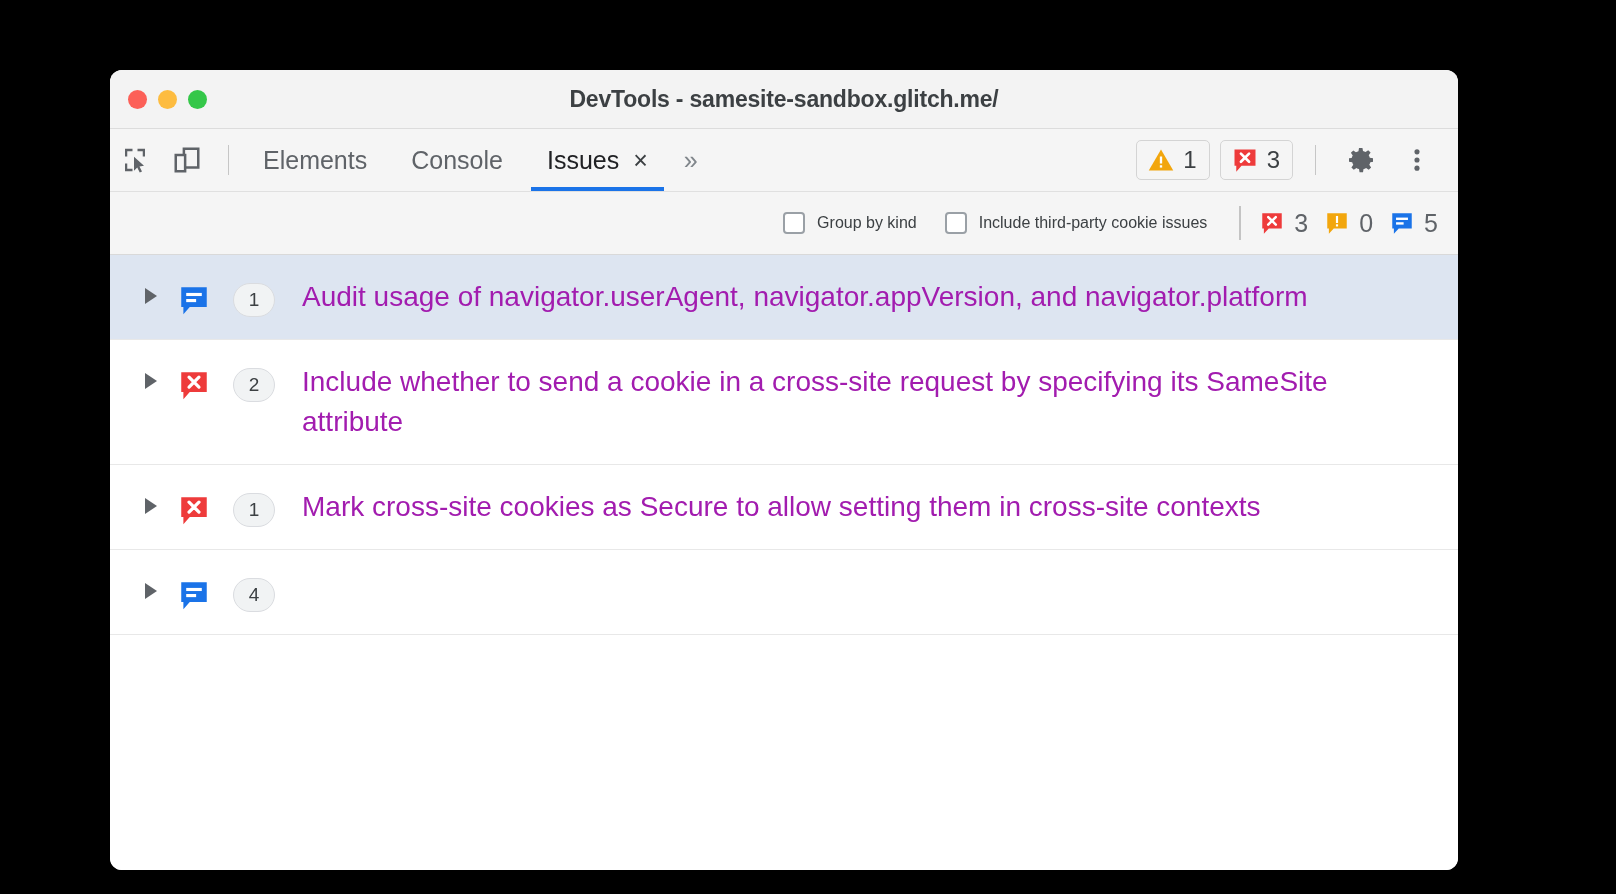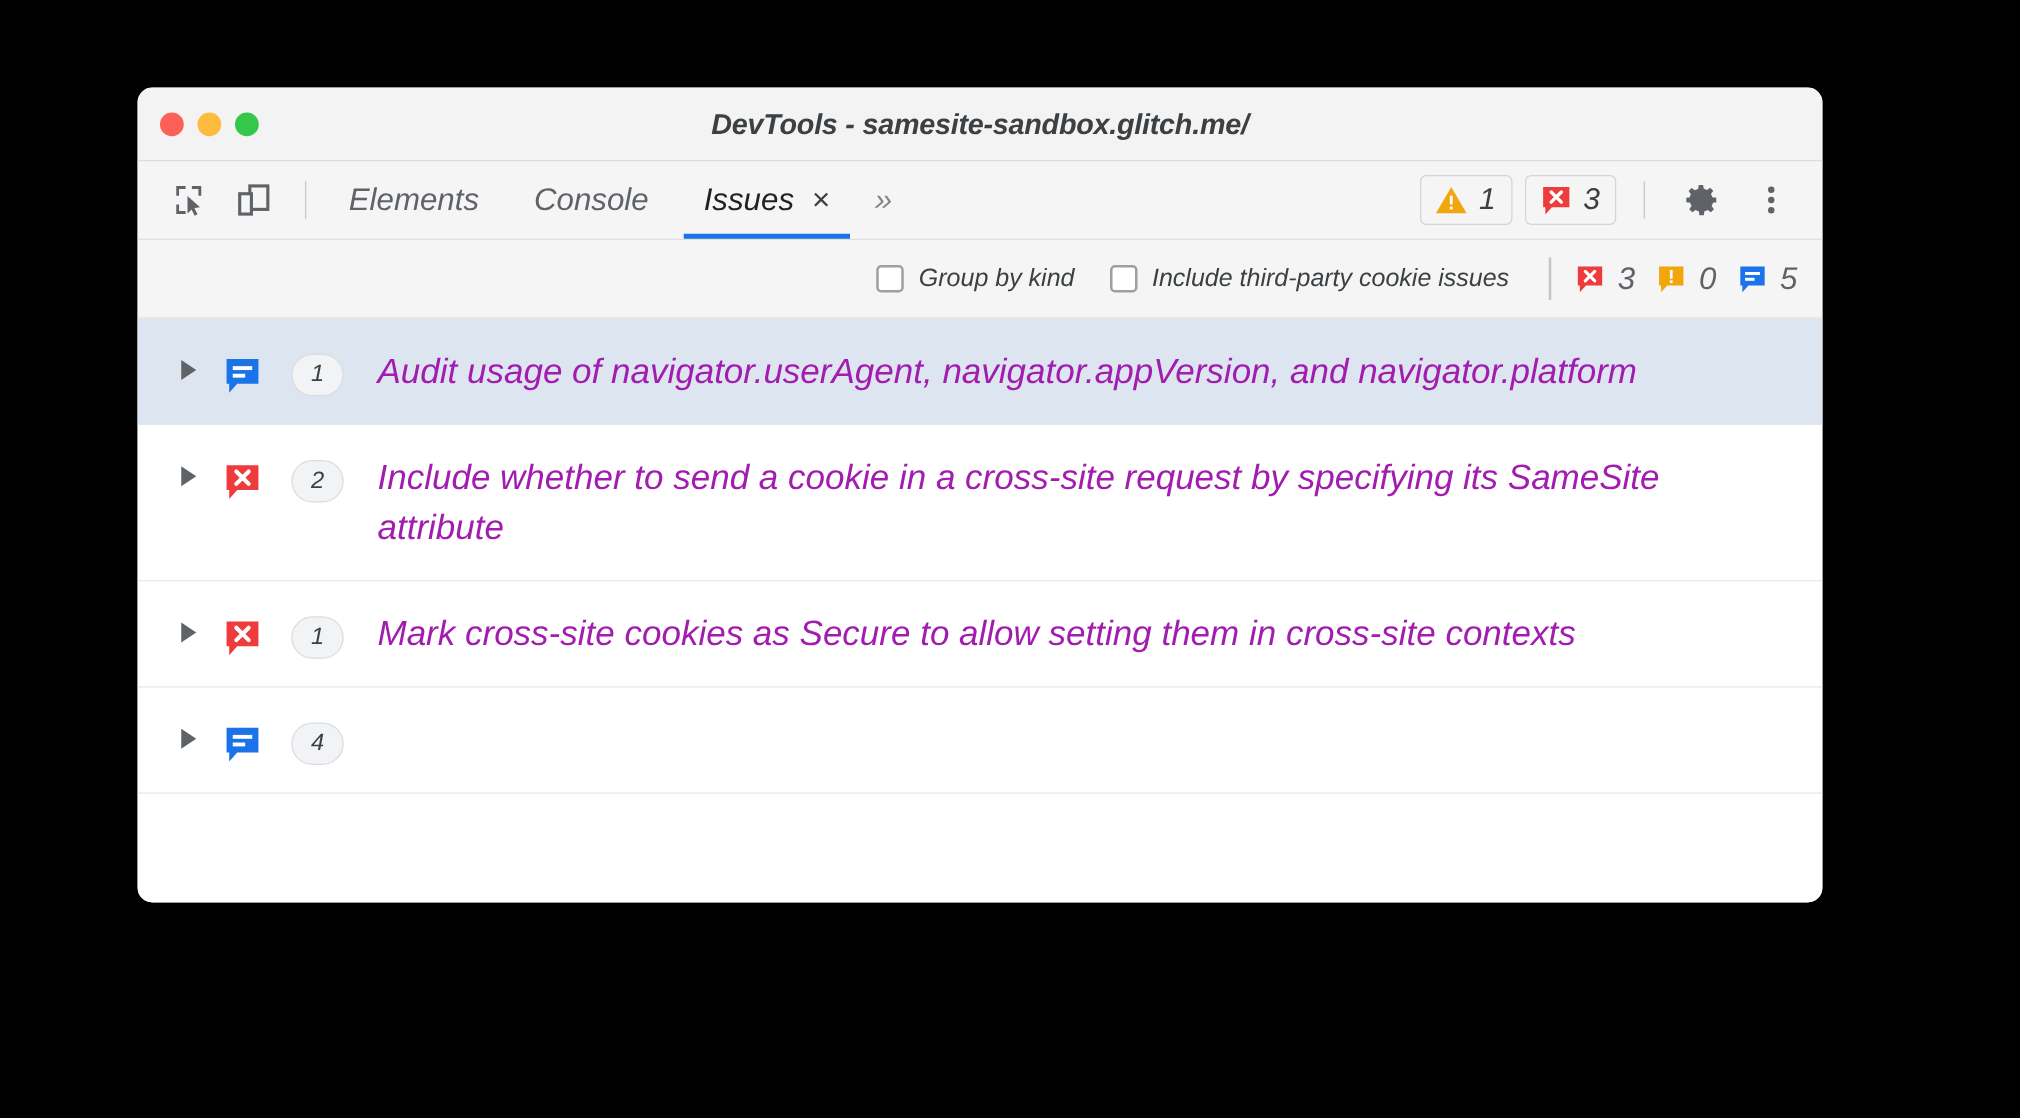--- a/index.html
+++ b/index.html
@@ -12,28 +12,27 @@
     background: #000000;
     font-family: "Liberation Sans", sans-serif;
     overflow: hidden;
   }
 
   .window {
     position: absolute;
     left: 110px;
     top: 70px;
     width: 1348px;
-    height: 652px;
+    height: 800px;
     background: #ffffff;
     border-radius: 12px;
     overflow: hidden;
     box-shadow: 0 12px 40px rgba(0,0,0,0.45);
     display: flex;
     flex-direction: column;
-    font-style: italic;
   }
 
   
   .titlebar {
     position: relative;
     height: 58px;
     flex: 0 0 58px;
     background: #f3f3f3;
     border-bottom: 1px solid #dcdcdc;
     display: flex;
@@ -67,21 +66,21 @@
   }
 
   
   .tabbar {
     height: 62px;
     flex: 0 0 62px;
     background: #f5f5f5;
     border-bottom: 1px solid #e0e0e0;
     display: flex;
     align-items: stretch;
-    padding: 0 18px 0 18px;
+    padding: 0 18px 0 2px;
   }
   .tb-left {
     display: flex;
     align-items: center;
     gap: 6px;
   }
   .icon-btn {
     width: 46px;
     height: 46px;
     display: flex;
@@ -174,21 +173,21 @@
   }
   .chk-box {
     width: 22px;
     height: 22px;
     border: 2px solid #9aa0a6;
     border-radius: 4px;
     background: #ffffff;
     box-sizing: border-box;
   }
   .chk-label {
-    font-size: 20px;
+    font-size: 16px;
     color: #3c4043;
     white-space: nowrap;
   }
   .filter-sep {
     width: 2px;
     height: 34px;
     background: #c4c4c4;
     margin: 0 18px 0 4px;
   }
   .sev-group {

